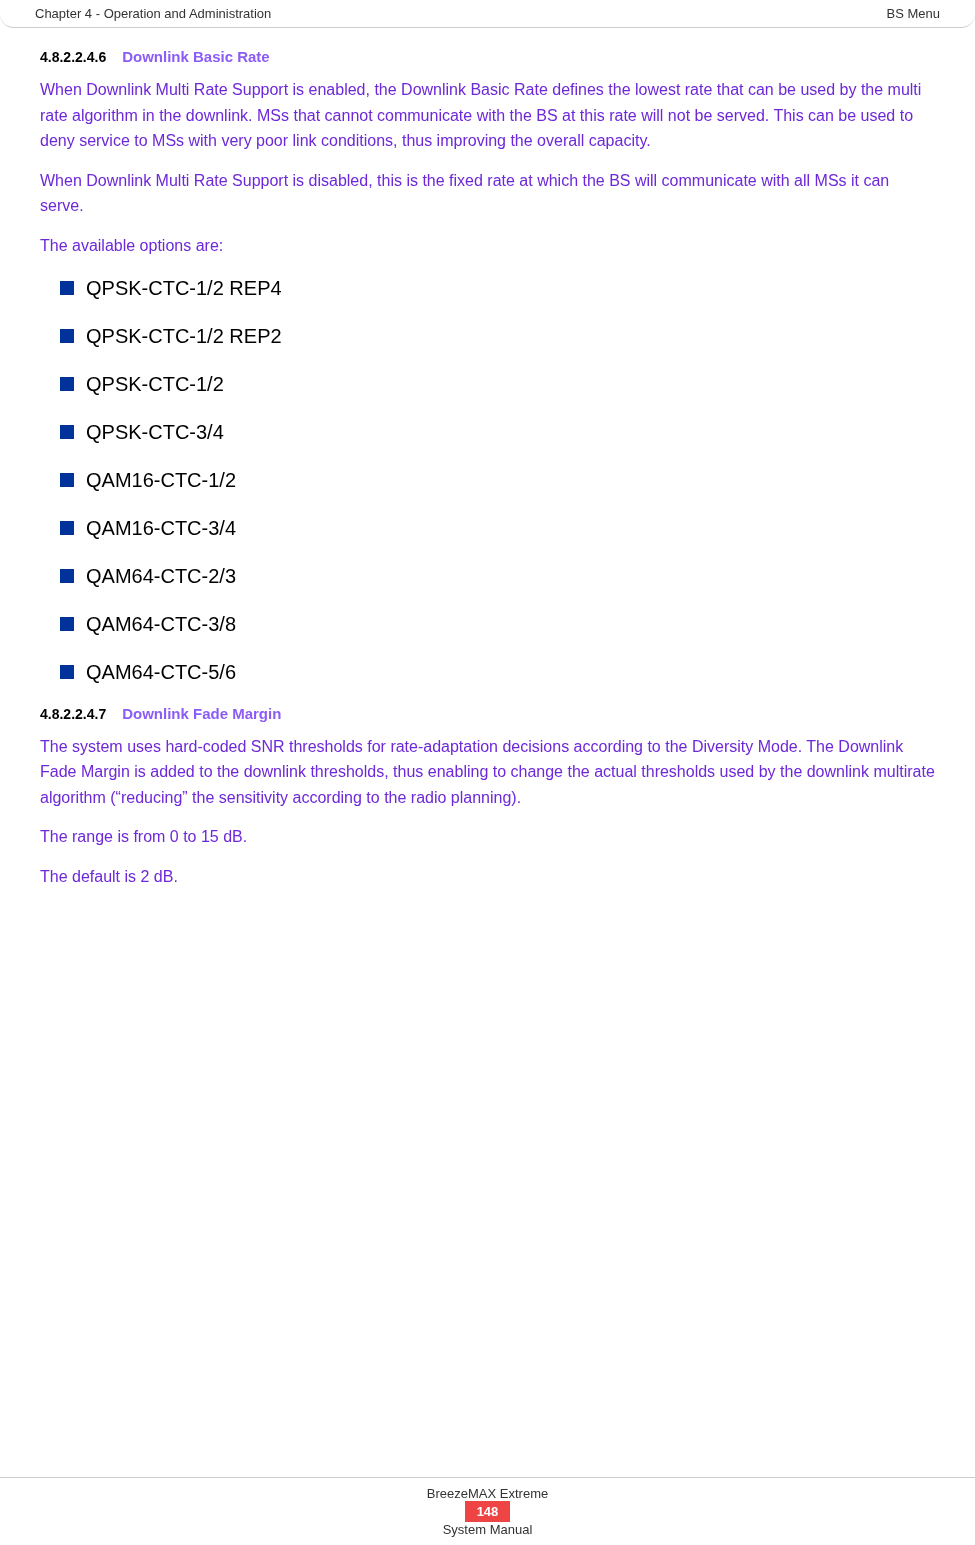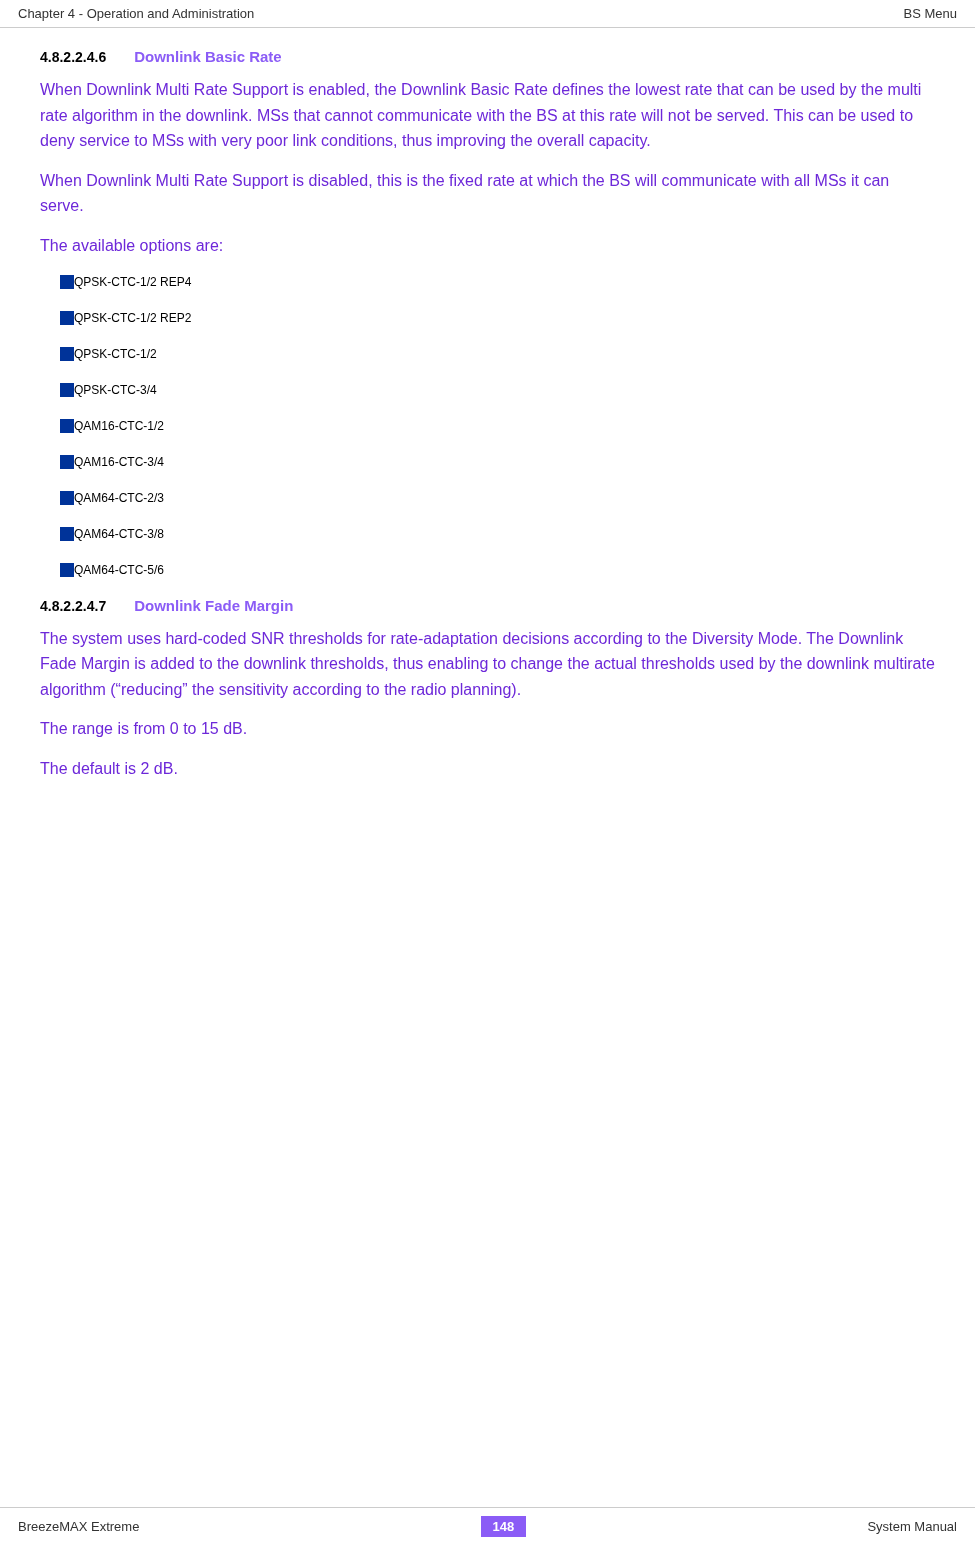--- a/index.html
+++ b/index.html
@@ -10,34 +10,35 @@
       background: #fff;
       width: 975px;
       min-height: 1545px;
       position: relative;
     }
 
     .header-bar {
       display: flex;
       justify-content: space-between;
       align-items: center;
-      padding: 6px 18px;
+      padding: 6px 35px;
       border-bottom: 1px solid #ccc;
       font-size: 13px;
       color: #333;
+      border-radius: 14px;
     }
 
     .main-content {
       padding: 20px 40px 60px 40px;
     }
 
     .section-heading {
       display: flex;
       align-items: baseline;
-      gap: 28px;
+      gap: 16px;
       margin-bottom: 12px;
     }
 
     .section-number {
       font-size: 14px;
       font-weight: bold;
       color: #000;
       white-space: nowrap;
     }
 
@@ -60,50 +61,51 @@
     }
 
     .bullet-list {
       list-style: none;
       margin: 10px 0 10px 20px;
     }
 
     .bullet-list li {
       display: flex;
       align-items: center;
-      gap: 0;
+      gap: 12px;
       margin-bottom: 18px;
-      font-size: 12px;
+      font-size: 20px;
       line-height: 1.5;
       text-align: center;
     }
 
     .bullet-square {
       width: 14px;
       height: 14px;
       background-color: #003399;
       flex-shrink: 0;
     }
 
     .footer-bar {
       position: absolute;
       bottom: 0;
       left: 0;
       right: 0;
       display: flex;
       justify-content: space-between;
       align-items: center;
-      padding: 8px 18px;
+      padding: 8px 8px;
       border-top: 1px solid #ccc;
       font-size: 13px;
       color: #333;
+      flex-direction: column;
     }
 
     .page-number-box {
-      background-color: #8b5cf6;
+      background-color: #ef4444;
       color: #fff;
       padding: 3px 12px;
       font-size: 13px;
       font-weight: bold;
     }
   </style>
 </head>
 <body>
 
 <div class="header-bar">

